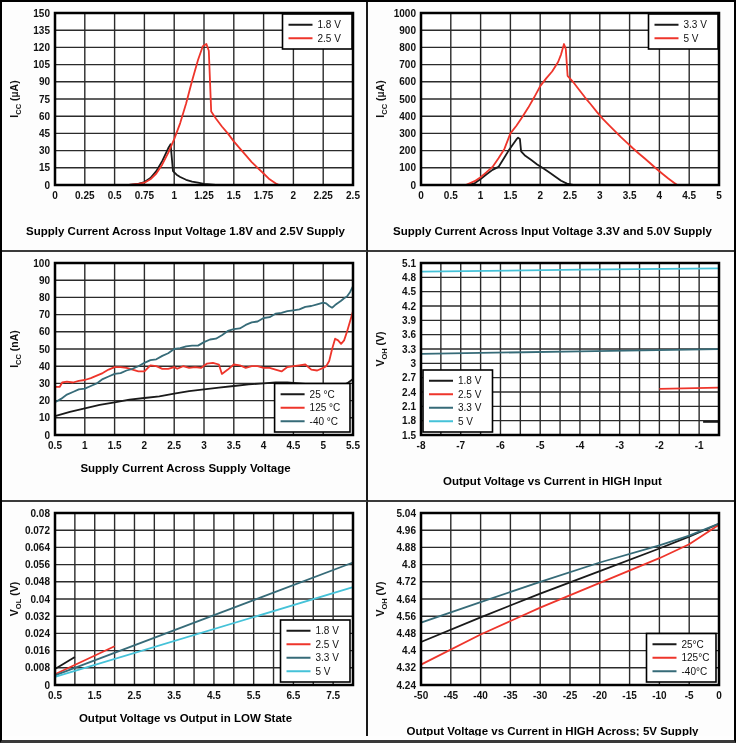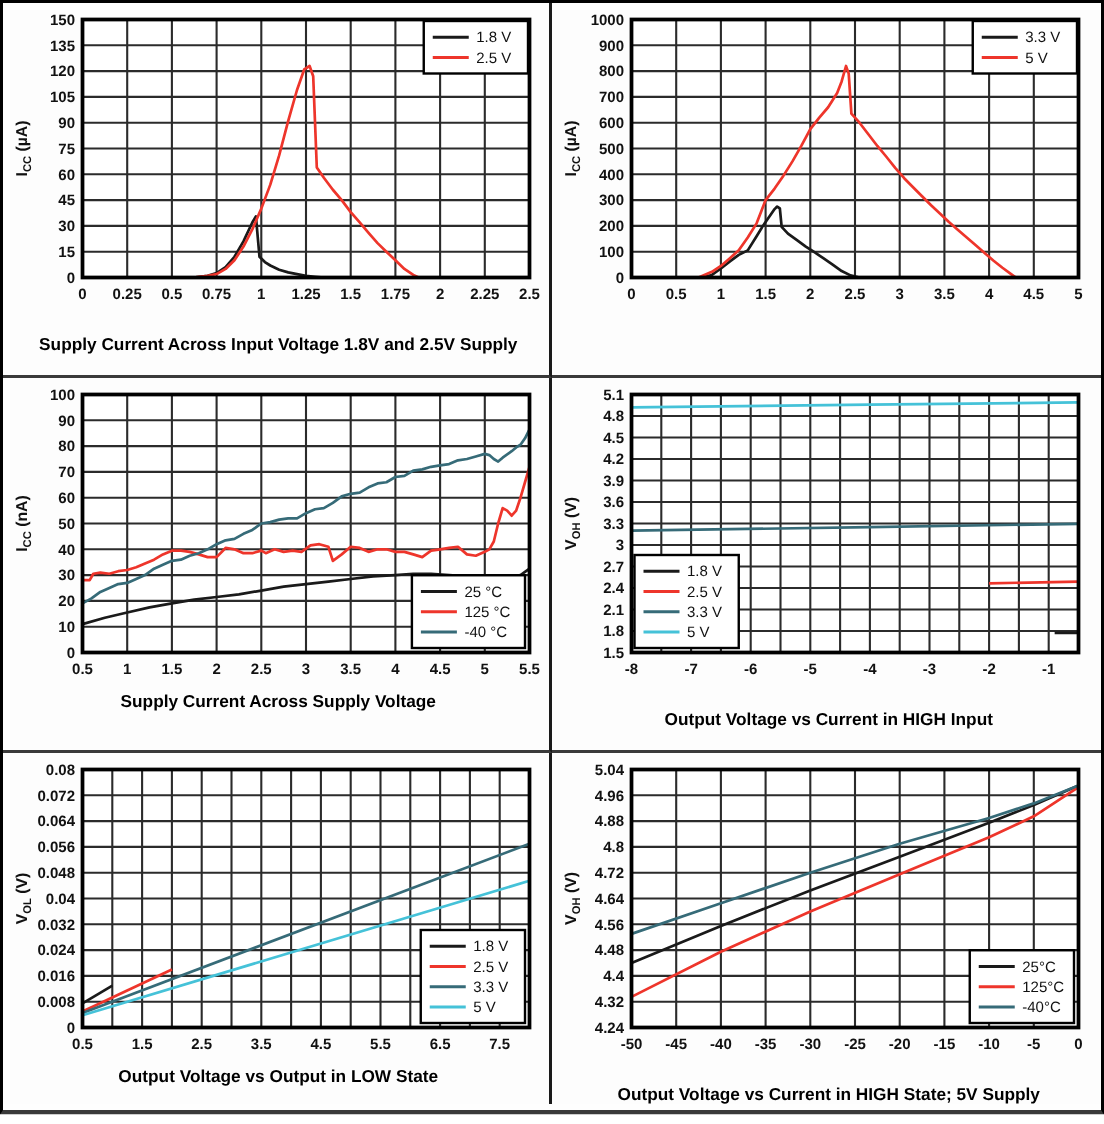--- a/index.html
+++ b/index.html
@@ -130,20 +130,21 @@
         <text class="tick" x="45" y="25.69999999999999" text-anchor="end">900</text>
         <text class="tick" x="45" y="8.5" text-anchor="end">1000</text>
         <text class="ylab" transform="translate(13,91) rotate(-90)" text-anchor="middle"><tspan>I</tspan><tspan font-size="7.5" dy="2.5">CC</tspan><tspan dy="-2.5"> (µA)</tspan></text>
         <rect x="277.5" y="6" width="69.5" height="35" fill="#fff" stroke="#000" stroke-width="1.6"></rect>
         <line x1="283.5" y1="16.75" x2="307.5" y2="16.75" stroke="#1a1a1a" stroke-width="2"></line>
         <text class="leg" x="312.5" y="20.25">3.3 V</text>
         <line x1="283.5" y1="30.25" x2="307.5" y2="30.25" stroke="#ee352b" stroke-width="2"></line>
         <text class="leg" x="312.5" y="33.75">5 V</text>
       </svg>
     <div class="xlabel"><span>V</span><sub>IN</sub><span> (V)</span></div>
+    <div class="ctitle">Supply Current Across Input Voltage 3.3V and 5.0V Supply</div>
   </div>
 
   <div class="cell bR bB">
     <svg class="chart" width="358" height="200">
         <rect x="50" y="5" width="298" height="172" fill="#fff"></rect>
         <line x1="79.8" y1="5" x2="79.8" y2="177" stroke="#2b2b2b" stroke-width="1.4"></line>
         <line x1="109.6" y1="5" x2="109.6" y2="177" stroke="#2b2b2b" stroke-width="1.4"></line>
         <line x1="139.39999999999998" y1="5" x2="139.39999999999998" y2="177" stroke="#2b2b2b" stroke-width="1.4"></line>
         <line x1="169.2" y1="5" x2="169.2" y2="177" stroke="#2b2b2b" stroke-width="1.4"></line>
         <line x1="199" y1="5" x2="199" y2="177" stroke="#2b2b2b" stroke-width="1.4"></line>
@@ -381,16 +382,16 @@
         <text class="ylab" transform="translate(13,91) rotate(-90)" text-anchor="middle"><tspan>V</tspan><tspan font-size="7.5" dy="2.5">OH</tspan><tspan dy="-2.5"> (V)</tspan></text>
         <rect x="275.5" y="125.5" width="69.5" height="48.5" fill="#fff" stroke="#000" stroke-width="1.6"></rect>
         <line x1="281.5" y1="136.25" x2="305.5" y2="136.25" stroke="#1a1a1a" stroke-width="2"></line>
         <text class="leg" x="310.5" y="139.75">25°C</text>
         <line x1="281.5" y1="149.75" x2="305.5" y2="149.75" stroke="#ee352b" stroke-width="2"></line>
         <text class="leg" x="310.5" y="153.25">125°C</text>
         <line x1="281.5" y1="163.25" x2="305.5" y2="163.25" stroke="#366b78" stroke-width="2"></line>
         <text class="leg" x="310.5" y="166.75">-40°C</text>
       </svg>
     <div class="xlabel"><span>I</span><sub>OH</sub><span> (mA)</span></div>
-    <div class="ctitle">Output Voltage vs Current in HIGH State; 5V Supply</div>
+    <div class="ctitle">Output Voltage vs Current in HIGH Across; 5V Supply</div>
   </div>
 
 </div>
 
 </body></html>

